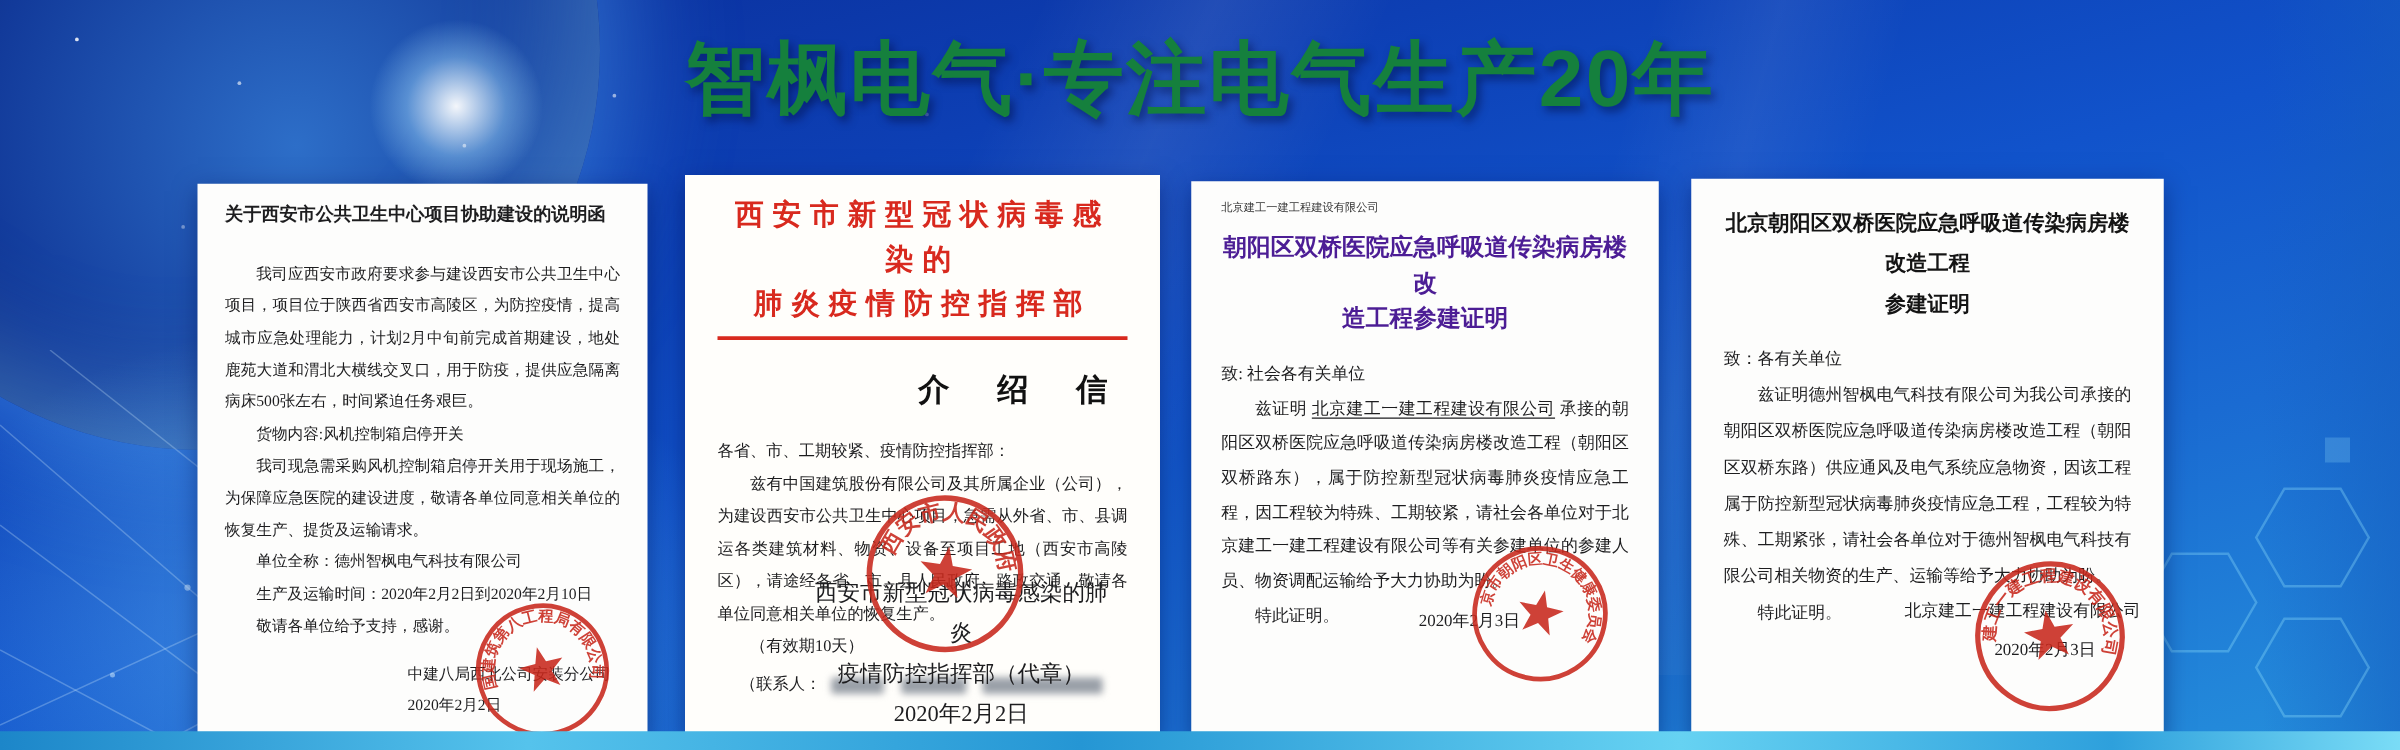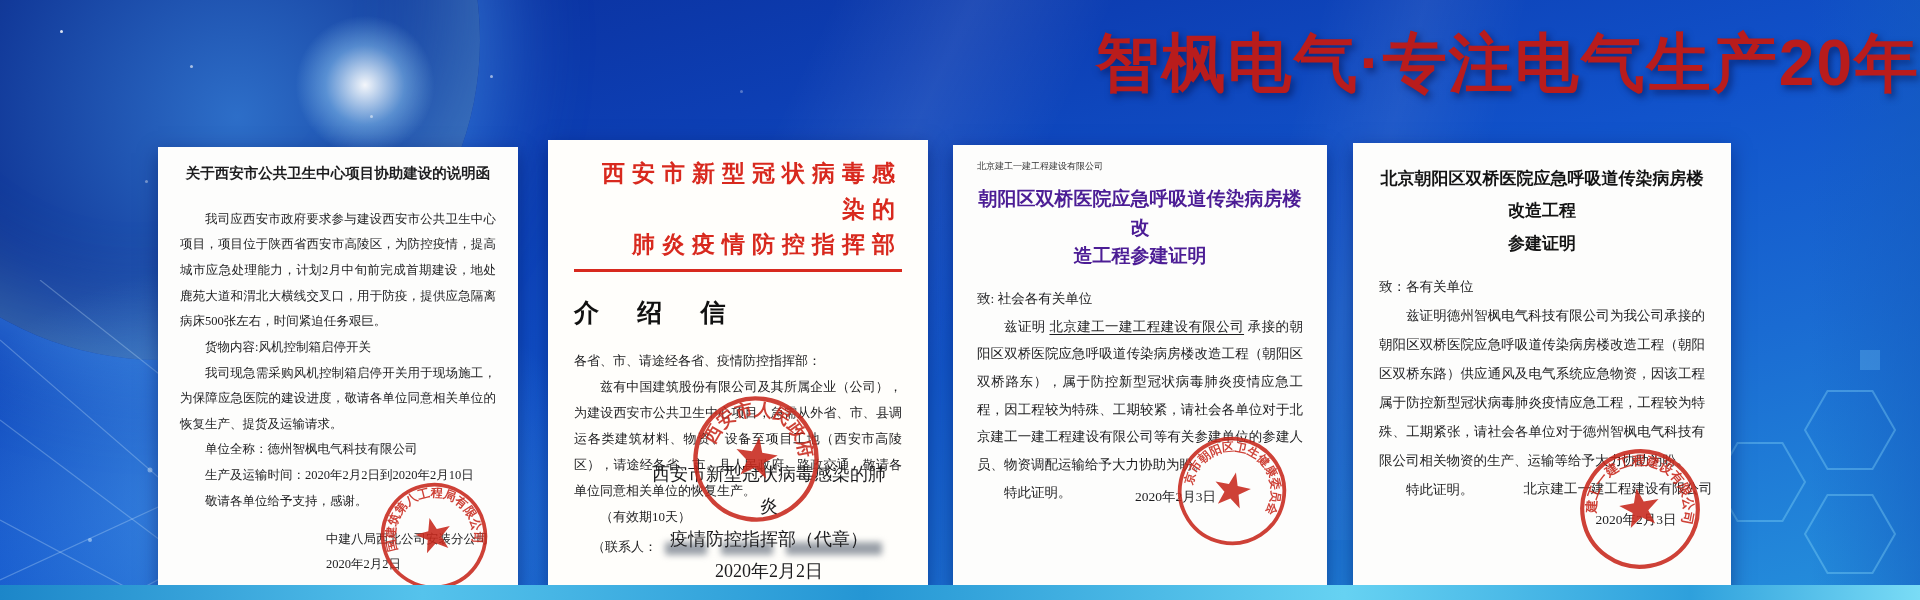--- a/index.html
+++ b/index.html
@@ -23,40 +23,40 @@
   .streak-b{position:absolute;left:700px;top:-80px;width:1300px;height:620px;pointer-events:none;
     background:linear-gradient(105deg,transparent 44%,rgba(255,255,255,.07) 51%,transparent 58%);}
   .glow-bl{position:absolute;left:-120px;bottom:-160px;width:760px;height:520px;
     background:radial-gradient(ellipse at center,rgba(110,200,250,.5) 0%,transparent 65%);}
   .right-strip{position:absolute;right:0;top:0;width:110px;height:600px;
     background:linear-gradient(90deg,transparent,rgba(20,90,190,.55));}
   .deco-svg{position:absolute;pointer-events:none;}
   .bottom-band{position:absolute;left:0;bottom:0;width:1920px;height:15px;z-index:60;
     background:linear-gradient(90deg,#1c86c9 0%,#55c3ec 22%,#2596d4 45%,#66d2f2 70%,#2ea0dc 88%,#7adcf6 100%);}
   
-  .banner-title{position:absolute;left:0;right:0;top:20px;text-align:right;z-index:5;
-    font-size:64px;font-weight:bold;color:#b91c1c;letter-spacing:2px;
+  .banner-title{position:absolute;left:0;right:0;top:20px;text-align:center;z-index:5;
+    font-size:64px;font-weight:bold;color:#15803d;letter-spacing:2px;
     text-shadow:3px 4px 7px rgba(0,10,60,.5);}
   
   .doc{position:absolute;background:#fdfdfc;z-index:10;box-sizing:border-box;
     box-shadow:0 6px 18px rgba(2,20,90,.5);
     font-family:"Liberation Serif","DejaVu Serif",serif;color:#1d1d1f;}
   .doc p{margin:0;}
   .indent{text-indent:2em;}
   .just{text-align:justify;}
   
   .doc1{left:158px;top:147px;width:360px;height:445px;padding:16px 22px;font-size:12.5px;line-height:2.05;}
-  .doc1-title{font-size:14.5px;font-weight:bold;text-align:center;margin-bottom:22px;line-height:1.5;}
+  .doc1-title{font-size:14.5px;font-weight:bold;margin-bottom:22px;line-height:1.5;font-family:Liberation Mono, monospace;}
   .doc1-sign{position:absolute;left:168px;top:380px;width:186px;line-height:2;z-index:1;}
   
   .doc2{left:548px;top:140px;width:380px;height:452px;padding:16px 26px;font-size:13px;line-height:2;background:#fffefb;}
-  .doc2-red-title{color:#d8291e;font-weight:bold;font-size:23px;letter-spacing:7px;text-align:right;line-height:1.55;
-    font-family:Liberation Serif, serif;}
+  .doc2-red-title{color:#d8291e;font-weight:bold;font-size:23px;letter-spacing:7px;text-align:center;line-height:1.55;
+    font-family:Liberation Mono, monospace;}
   .doc2-divider{height:3px;background:#d8291e;margin:6px 0 16px 0;}
-  .doc2-letter-title{font-size:25px;font-weight:bold;letter-spacing:16px;text-align:left;margin:2px 0 10px 0;color:#111;}
+  .doc2-letter-title{font-size:25px;font-weight:bold;letter-spacing:16px;text-align:right;margin:2px 0 10px 0;color:#111;}
   .doc2-sign{position:absolute;left:96px;top:318px;width:250px;text-align:center;line-height:1.8;font-size:18px;z-index:1;}
   .doc2-contact{position:absolute;left:44px;top:394px;font-size:13px;white-space:nowrap;}
   .blurbox{display:inline-block;height:13px;border-radius:2px;background:#9aa0a8;filter:blur(3px);
     vertical-align:middle;margin:0 5px;}
   
   .doc3{left:953px;top:145px;width:374px;height:447px;padding:12px 24px;font-size:13.5px;line-height:2.05;}
   .doc3-header{font-size:9px;color:#333;font-family:"Liberation Sans","DejaVu Sans",sans-serif;margin-bottom:10px;}
   .doc3-title{font-size:19px;font-weight:bold;text-align:center;line-height:1.5;margin:2px 0 14px 0;
     font-family:"Liberation Sans","DejaVu Sans",sans-serif;color:#4c1d95;}
   .doc3-salut{margin-bottom:2px;}
@@ -141,21 +141,21 @@
   </svg>
 </div>
 
 <div class="doc doc2">
   <div class="doc2-red-title">
     <div>西安市新型冠状病毒感染的</div>
     <div>肺炎疫情防控指挥部</div>
   </div>
   <div class="doc2-divider"></div>
   <div class="doc2-letter-title">介 绍 信</div>
-  <p>各省、市、请途经各省、疫情防控指挥部：</p>
+  <p>各省、市、工期较紧、疫情防控指挥部：</p>
   <p class="indent just">兹有中国建筑股份有限公司及其所属企业（公司），为建设西安市公共卫生中心项目，急需从外省、市、县调运各类建筑材料、物资、设备至项目工地（西安市高陵区），请途经各省、市、县人民政府、路政交通、敬请各单位同意相关单位的恢复生产。</p>
   <p class="indent">（有效期10天）</p>
   <div class="doc2-sign">
     <div>西安市新型冠状病毒感染的肺炎</div>
     <div>疫情防控指挥部（代章）</div>
     <div>2020年2月2日</div>
   </div>
   <div class="doc2-contact">
     <span>（联系人：</span>
     <span class="blurbox" style="width:42px;"></span>

